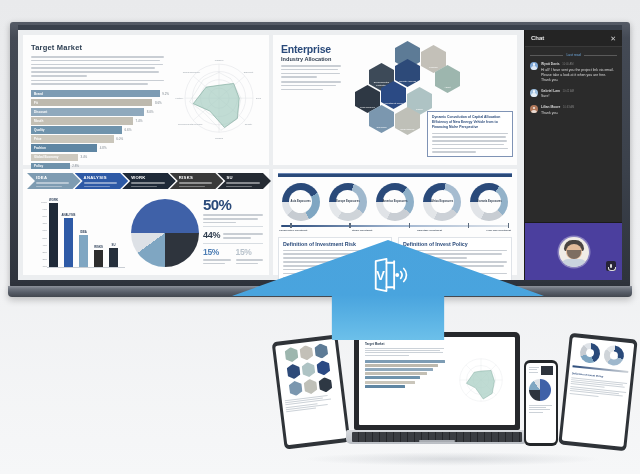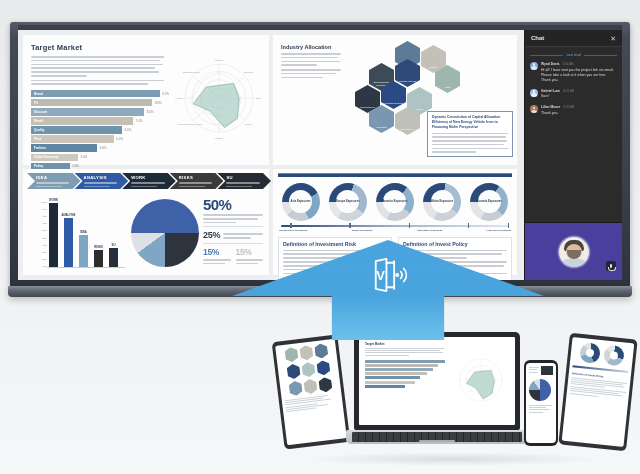--- a/index.html
+++ b/index.html
@@ -291,20 +291,21 @@
                 <text x="50" y="92">Medical</text>
                   <text x="19" y="77">Environmental Friendly</text>
                 <text x="7" y="49">Factory</text>
                   <text x="20" y="21">Global Economy</text>
               </g>
             </svg>
           </div>
         </div>
 
         <div class="card c-tr" style="padding:8px;">
+          <div class="ent-h1">Enterprise</div>
           <div class="ent-h2">Industry Allocation</div>
           <div style="width:60px;margin-top:3px;">
             <div class="lorem" style="width:100%"></div>
               <div class="lorem" style="width:95%"></div>
             <div class="lorem" style="width:98%"></div>
               <div class="lorem" style="width:60%"></div>
             <div class="lorem" style="width:100%;margin-top:3px;"></div>
               <div class="lorem" style="width:92%"></div>
             <div class="lorem" style="width:70%"></div>
           </div>
@@ -431,21 +432,21 @@
 
           <div class="stats">
             <div class="st50">50%</div>
             <div style="margin-top:2px;">
                 <div class="lorem" style="width:100%"></div>
                 <div class="lorem" style="width:92%"></div>
                 <div class="lorem" style="width:55%"></div>
               </div>
             <div class="hr"></div>
             <div style="display:flex;align-items:center;gap:3px;">
-              <div class="st25">25%</div>
+              <div class="st25">44%</div>
               <div style="flex:1">
                   <div class="lorem" style="width:100%"></div>
                   <div class="lorem" style="width:70%"></div>
                 </div>
             </div>
             <div class="hr"></div>
             <div style="display:flex;gap:5px;">
               <div style="flex:1">
                 <div class="st15">15%</div>
                 <div class="lorem" style="width:100%"></div>

